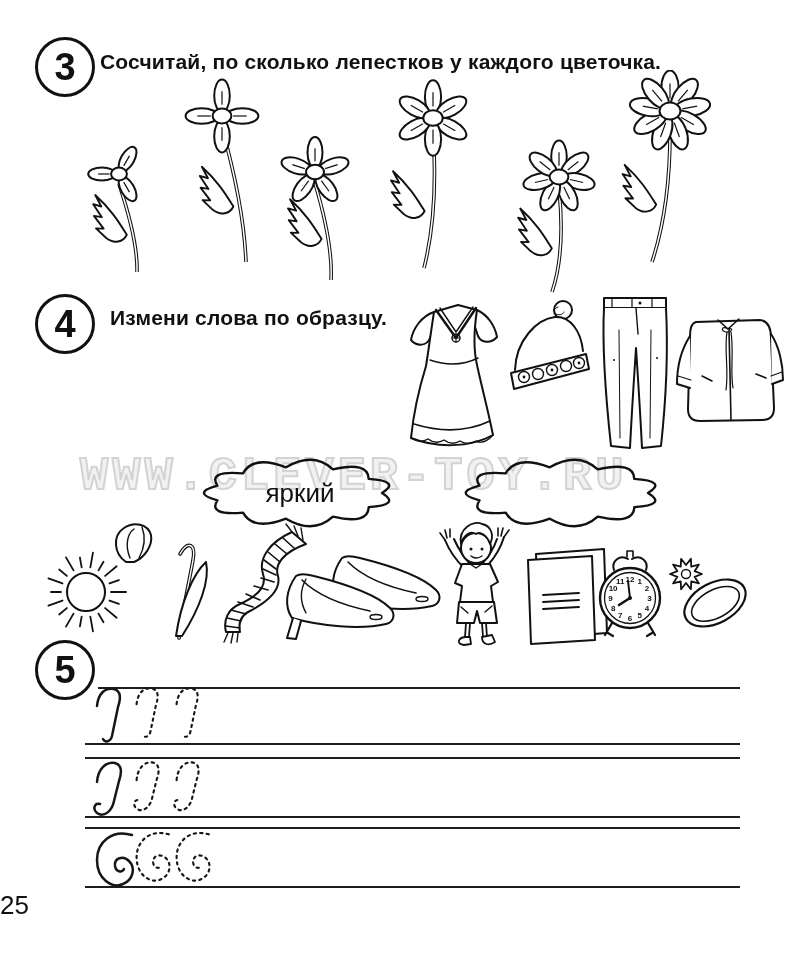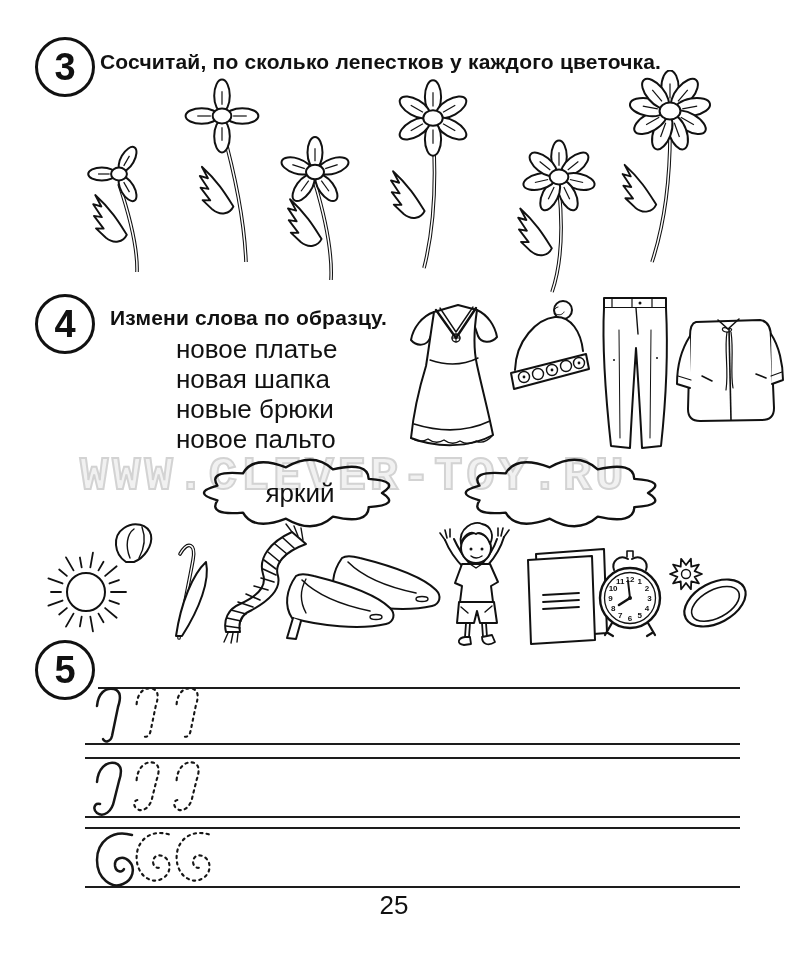--- a/index.html
+++ b/index.html
@@ -9,21 +9,21 @@
          background:#fff;display:flex;align-items:center;justify-content:center;
          font-size:38px;font-weight:bold;z-index:3;}
   .instr{position:absolute;font-size:21px;font-weight:bold;letter-spacing:.2px;z-index:3;white-space:nowrap;}
   .word-list{position:absolute;left:176px;top:334px;font-size:26px;line-height:30px;z-index:3;}
   .word-list div{white-space:nowrap;}
   .bubble-word{position:absolute;font-size:26px;z-index:4;text-align:center;width:210px;}
   .watermark{position:absolute;left:80px;top:450px;z-index:1;font-size:47px;font-weight:bold;
              letter-spacing:4px;white-space:nowrap;color:#f1f1f1;font-family:Liberation Mono, monospace;
              -webkit-text-stroke:2px #d3d3d3;}
   .rule{position:absolute;height:2px;background:#1d1d1d;z-index:2;}
-  .pagenum{position:absolute;left:0;top:890px;width:788px;text-align:center;font-size:26px;z-index:3;}
+  .pagenum{position:absolute;left:0;top:890px;width:788px;text-align:left;font-size:26px;z-index:3;}
   svg{position:absolute;z-index:2;}
   .cloudtxt{pointer-events:none;}
 </style>
 </head>
 <body>
 
 <div class="page">
 
   <div class="watermark">WWW.CLEVER-TOY.RU</div>
 
@@ -131,26 +131,20 @@
         <ellipse cx="647.7236486268639" cy="37.07207822117403" rx="17.98" ry="8.7" transform="rotate(190 647.7236486268639 37.07207822117403)" fill="#fff" stroke="#111" stroke-width="2"></ellipse>
         <line x1="657.7480067447751" y1="38.83964302164572" x2="642.8228513247739" y2="36.20793542983232" stroke="#111" stroke-width="1.2"></line>
         <ellipse cx="655.4601442688905" cy="23.672074696648718" rx="17.98" ry="8.7" transform="rotate(230 655.4601442688905 23.672074696648718)" fill="#fff" stroke="#111" stroke-width="2"></ellipse>
         <line x1="662.0030793478898" y1="31.469641083156795" x2="652.2613760080463" y2="19.859931129911438" stroke="#111" stroke-width="1.2"></line>
         <ellipse cx="670" cy="41" rx="10.44" ry="8.41" fill="#fff" stroke="#111" stroke-width="2"></ellipse>
       </g>
     </svg>
 
   <div class="badge" style="left:35px;top:294px;">4</div>
   <div class="instr" style="left:100px;top:306px;margin-left:10px;">Измени слова по образцу.</div>
-  <div class="word-list">
-    <div>новое платье</div>
-    <div>новая шапка</div>
-    <div>новые брюки</div>
-    <div>новое пальто</div>
-  </div>
 
   <svg style="left:400px;top:288px;" width="388" height="175" viewBox="0 0 388 175" fill="none" stroke="#111" stroke-width="2" stroke-linejoin="round" stroke-linecap="round">
     <g>
       <path d="M34,24 C22,28 13,40 11,52 C17,59 27,58 30,50 L35,38" fill="#fff"></path>
       <path d="M77,22 C88,27 95,38 97,49 C91,56 81,55 78,48 L74,36" fill="#fff"></path>
       <path d="M34,24 C30,50 28,66 26,78 C18,104 13,130 11,150 C36,160 70,160 93,147 C88,122 82,100 77,77 C74,64 73,48 77,22 L58,17 Z" fill="#fff"></path>
       <path d="M36,22 L56,50 L76,20" stroke-width="2.4"></path>
       <path d="M40,20 L56,44 L73,19" stroke-width="1.4"></path>
       <circle cx="56" cy="50" r="4" stroke-width="1.4"></circle>
       <path d="M52,50 L60,50 M56,46 L56,54" stroke-width="1"></path>

